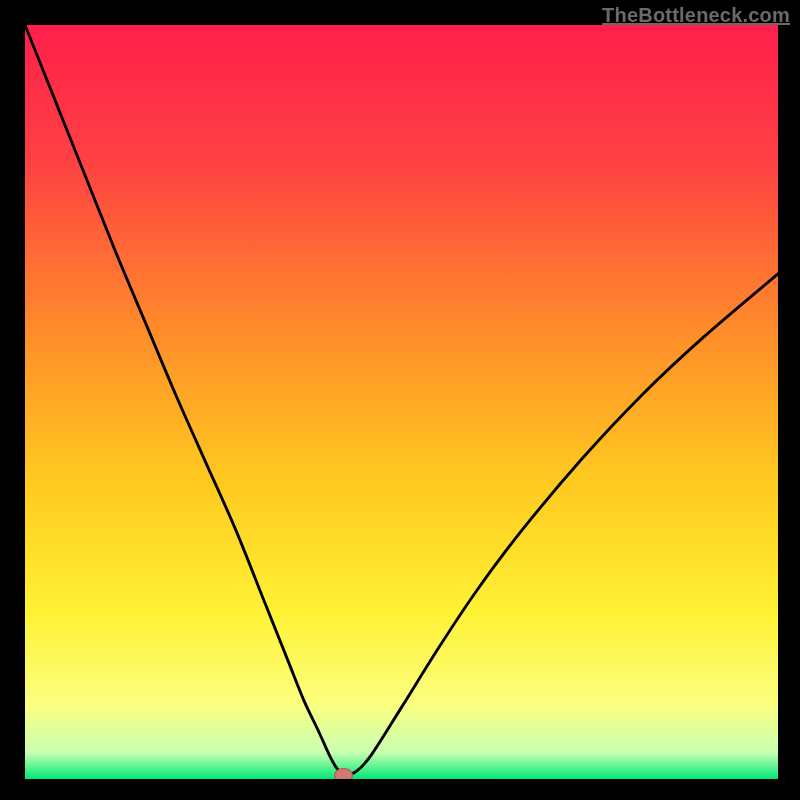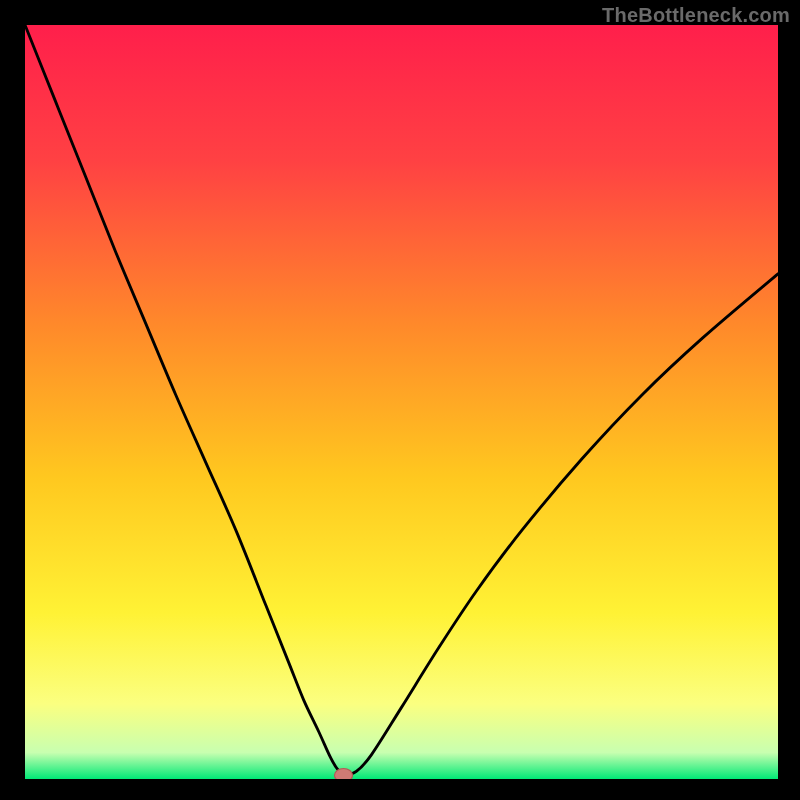--- a/index.html
+++ b/index.html
@@ -19,20 +19,21 @@
   }
   .watermark {
     position: absolute;
     top: 4px;
     right: 10px;
     color: #6a6a6a;
     font-size: 20px;
     font-weight: 600;
     letter-spacing: 0.2px;
     user-select: none;
+    text-decoration: underline;
   }
   .plot {
     position: absolute;
     left: 25px;
     top: 25px;
     width: 753px;
     height: 754px;
   }
   svg { display: block; }
 </style>

